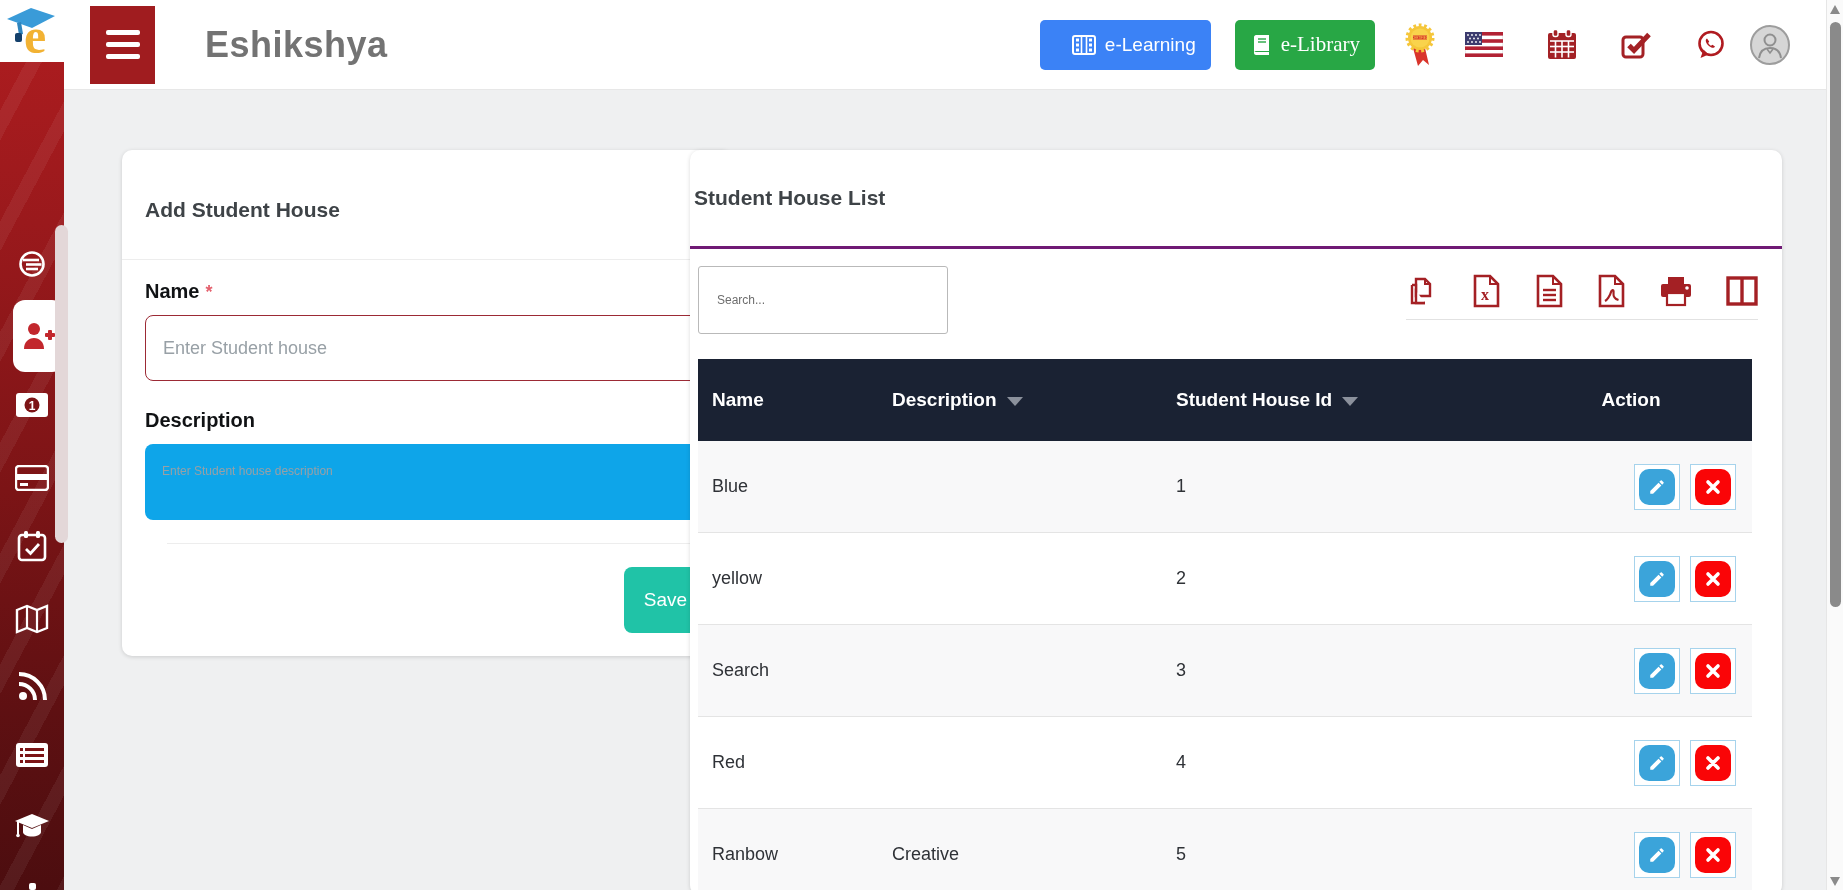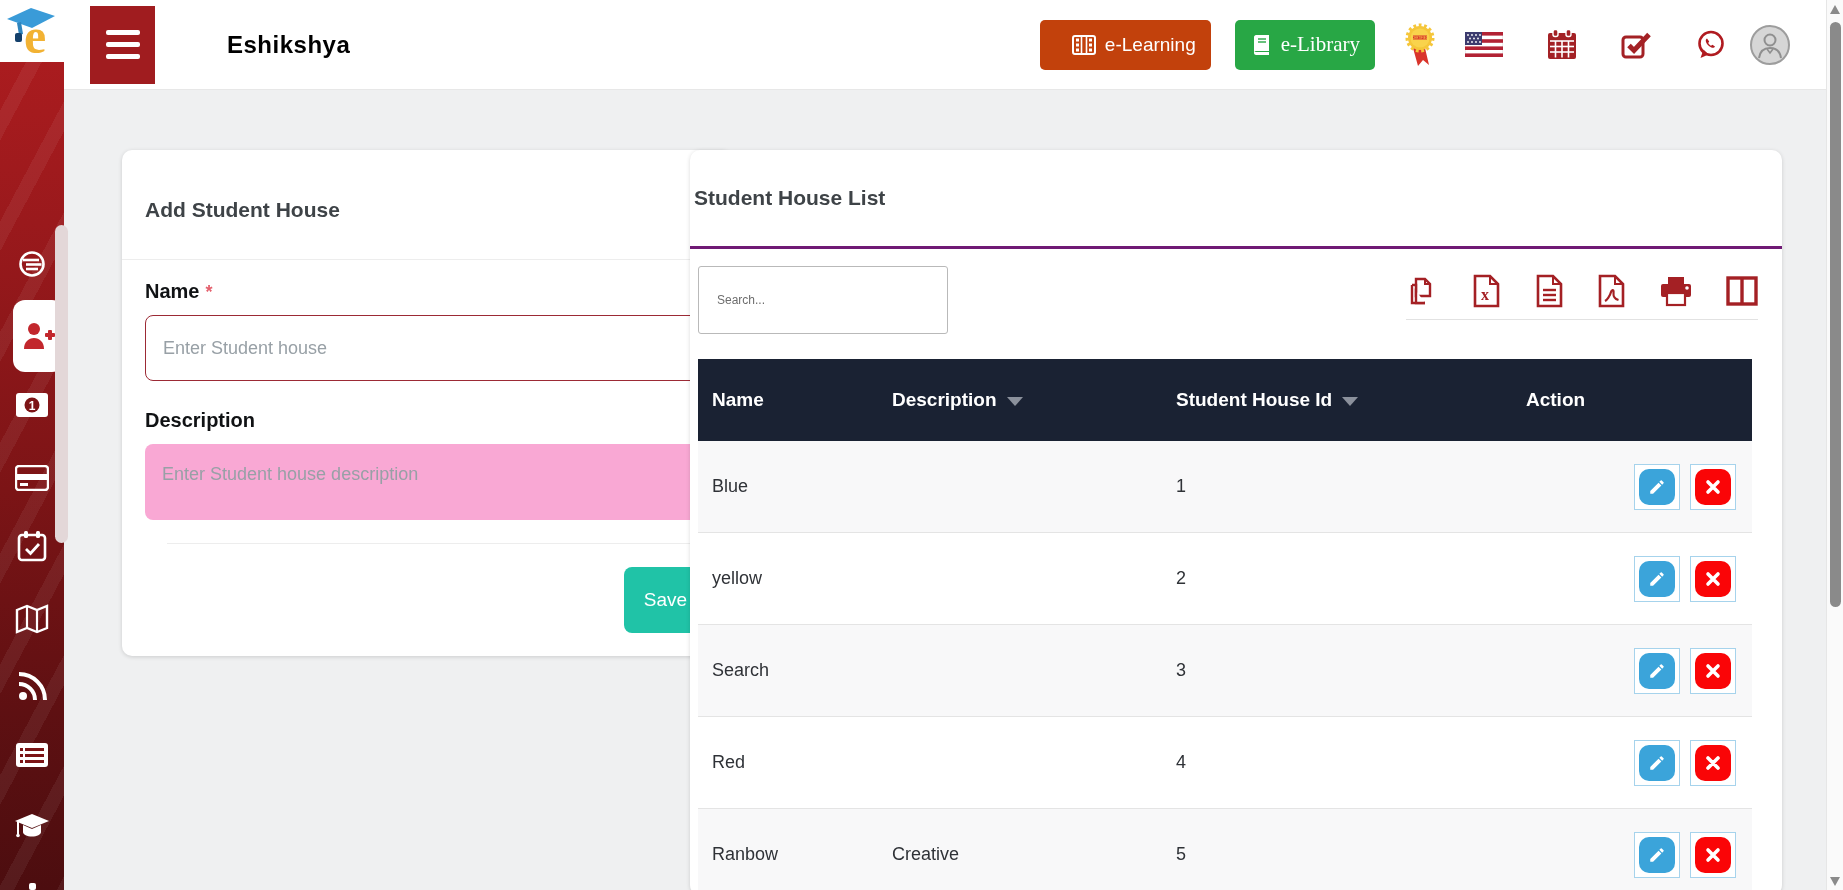--- a/index.html
+++ b/index.html
@@ -14,59 +14,59 @@
   .logo-box { position:absolute; left:0; top:0; width:64px; height:62px; background:#fff; display:flex; align-items:center; justify-content:center; }
   .sicon { position:absolute; left:0; width:64px; display:flex; justify-content:center; }
   .active-box { position:absolute; left:13px; top:300px; width:51px; height:72px; background:#fff; border-radius:12px; display:flex; align-items:center; justify-content:center; }
   .sb-thumb { position:absolute; left:55px; top:225px; width:13px; height:318px; background:#e3d7d8; border-radius:7px; }
   .sb-partial { position:absolute; left:29px; top:883px; width:7px; height:7px; background:#fff; border-radius:2px; }
 
   
   .topbar { position:absolute; left:64px; top:0; width:1762px; height:90px; background:#fff; border-bottom:1px solid #e7e7e7; display:flex; align-items:center; }
   .hamburger { margin-left:26px; width:65px; height:78px; background:#a01c1f; border:none; display:flex; flex-direction:column; justify-content:center; align-items:center; gap:7px; cursor:pointer; }
   .hamburger span { width:34px; height:5px; background:#fff; border-radius:2px; }
-  .brand { margin-left:72px; font-size:24px; font-weight:bold; color:#000000; letter-spacing:.5px; }
+  .brand { margin-left:50px; font-size:36px; font-weight:bold; color:#737373; letter-spacing:.5px; }
   .top-right { margin-left:auto; display:flex; align-items:center; gap:24px; padding-right:36px; }
   .tbtn { height:50px; border-radius:5px; color:#fff; font-size:19px; display:flex; align-items:center; gap:9px; padding:0 15px; border:none; cursor:pointer; }
-  .tbtn.learning { background:#c2410c;padding-left:32px; }
+  .tbtn.learning { background:#3b82f6;padding-left:32px; }
   .tbtn.library { background:#28a745; }
   .tbtn.library .lbl { font-family:"Liberation Serif", serif; font-size:21px; }
   .hicon { display:flex; align-items:center; cursor:pointer; }
   .gap-lg { margin-left:20px; }
   .avatar { width:40px; height:40px; border-radius:50%; background:#d6d6d6; border:2px solid #9d9d9d; display:flex; align-items:center; justify-content:center; }
 
   
   .card { position:absolute; background:#fff; border-radius:10px; box-shadow:0 1px 4px rgba(0,0,0,.15); }
   .card1 { left:122px; top:150px; width:610px; height:506px; }
   .card2 { left:690px; top:150px; width:1092px; height:745px; }
 
   .c-title { font-size:21px; font-weight:bold; color:#3e4347; }
   .c1-title { height:110px; padding:48px 23px 0; border-bottom:1px solid #ededed; }
   .c1-body { padding:20px 23px 0; }
   .flabel { font-size:20px; font-weight:bold; color:#101214; }
   .req { color:#e4606d; margin-left:6px; font-size:18px; font-weight:bold; }
   .input-name { margin-top:12px; width:100%; height:66px; border:1px solid #9c2a35; border-radius:8px; padding:0 17px; font-size:18px; color:#333; outline:none; }
   .input-name::placeholder { color:#98a0a6; }
   .desc-label { display:block; margin-top:28px; }
-  .input-desc { margin-top:12px; width:100%; height:76px; background:#f9a8d4; border:none; border-radius:8px; padding:20px 17px; font-size:18px; color:#333; resize:none; outline:none; font-family:"Liberation Sans",sans-serif; }
+  .input-desc { margin-top:12px; width:100%; height:76px; background:#0ea5e9; border:none; border-radius:8px; padding:20px 17px; font-size:12px; color:#333; resize:none; outline:none; font-family:"Liberation Sans",sans-serif; }
   .input-desc::placeholder { color:#98a0a6; }
   .c1-footer { position:absolute; left:0; right:0; bottom:0; height:113px; border-top:1px solid #ededed; display:flex; align-items:center; justify-content:flex-end; padding:0 25px;margin-left:45px; }
   .save-btn { width:83px; height:66px; background:#20c3a7; color:#fff; border:none; border-radius:8px; font-size:19px; cursor:pointer; }
 
   .c2-title { height:99px; padding:0 4px; display:flex; align-items:center; border-bottom:3px solid #701a75; }
   .c2-controls { display:flex; align-items:flex-start; justify-content:space-between; padding:17px 24px 0 8px; }
   .search-input { width:250px; height:68px; border:1px solid #b9b9b9; border-radius:3px; padding:0 18px; font-size:12px; color:#444; outline:none; background:#fff; }
   .search-input::placeholder { color:#6d6d6d; }
   .export-group { width:352px; height:52px; display:flex; align-items:center; justify-content:space-between; border-bottom:1px solid #e2e2e2; padding-bottom:6px; margin-top:2px; }
   .exp { cursor:pointer; display:flex; align-items:center; }
 
   .htable { margin:25px 30px 0 8px; }
   .thead { height:82px; background:#1a2233; color:#fff; font-weight:bold; font-size:19px; display:grid; grid-template-columns:180px 284px 1fr 240px; align-items:center; }
   .th { padding-left:14px; display:flex; align-items:center; gap:10px; }
-  .th.action { justify-content:flex-start; padding-right:16px; }
+  .th.action { justify-content:center; padding-right:16px; }
   .sort-arrow { width:0; height:0; border-left:8px solid transparent; border-right:8px solid transparent; border-top:9px solid #8b919c; margin-top:3px; }
   .trow { height:92px; display:grid; grid-template-columns:180px 284px 1fr 240px; align-items:center; border-bottom:1px solid #e4e4e4; font-size:18px; color:#2f3237; background:#fff; }
   .trow.odd { background:#f8f8f9; }
   .td { padding-left:14px; }
   .td.action { display:flex; justify-content:flex-end; gap:10px; padding-right:16px; }
   .abtn-wrap { width:46px; height:46px; border:1px solid #a6d3ec; background:#fff; display:flex; align-items:center; justify-content:center; cursor:pointer; }
   .abtn { width:36px; height:36px; border-radius:10px; display:flex; align-items:center; justify-content:center; }
   .abtn.edit { background:#3ba4da; }
   .abtn.del { background:#fa0507; }
 

